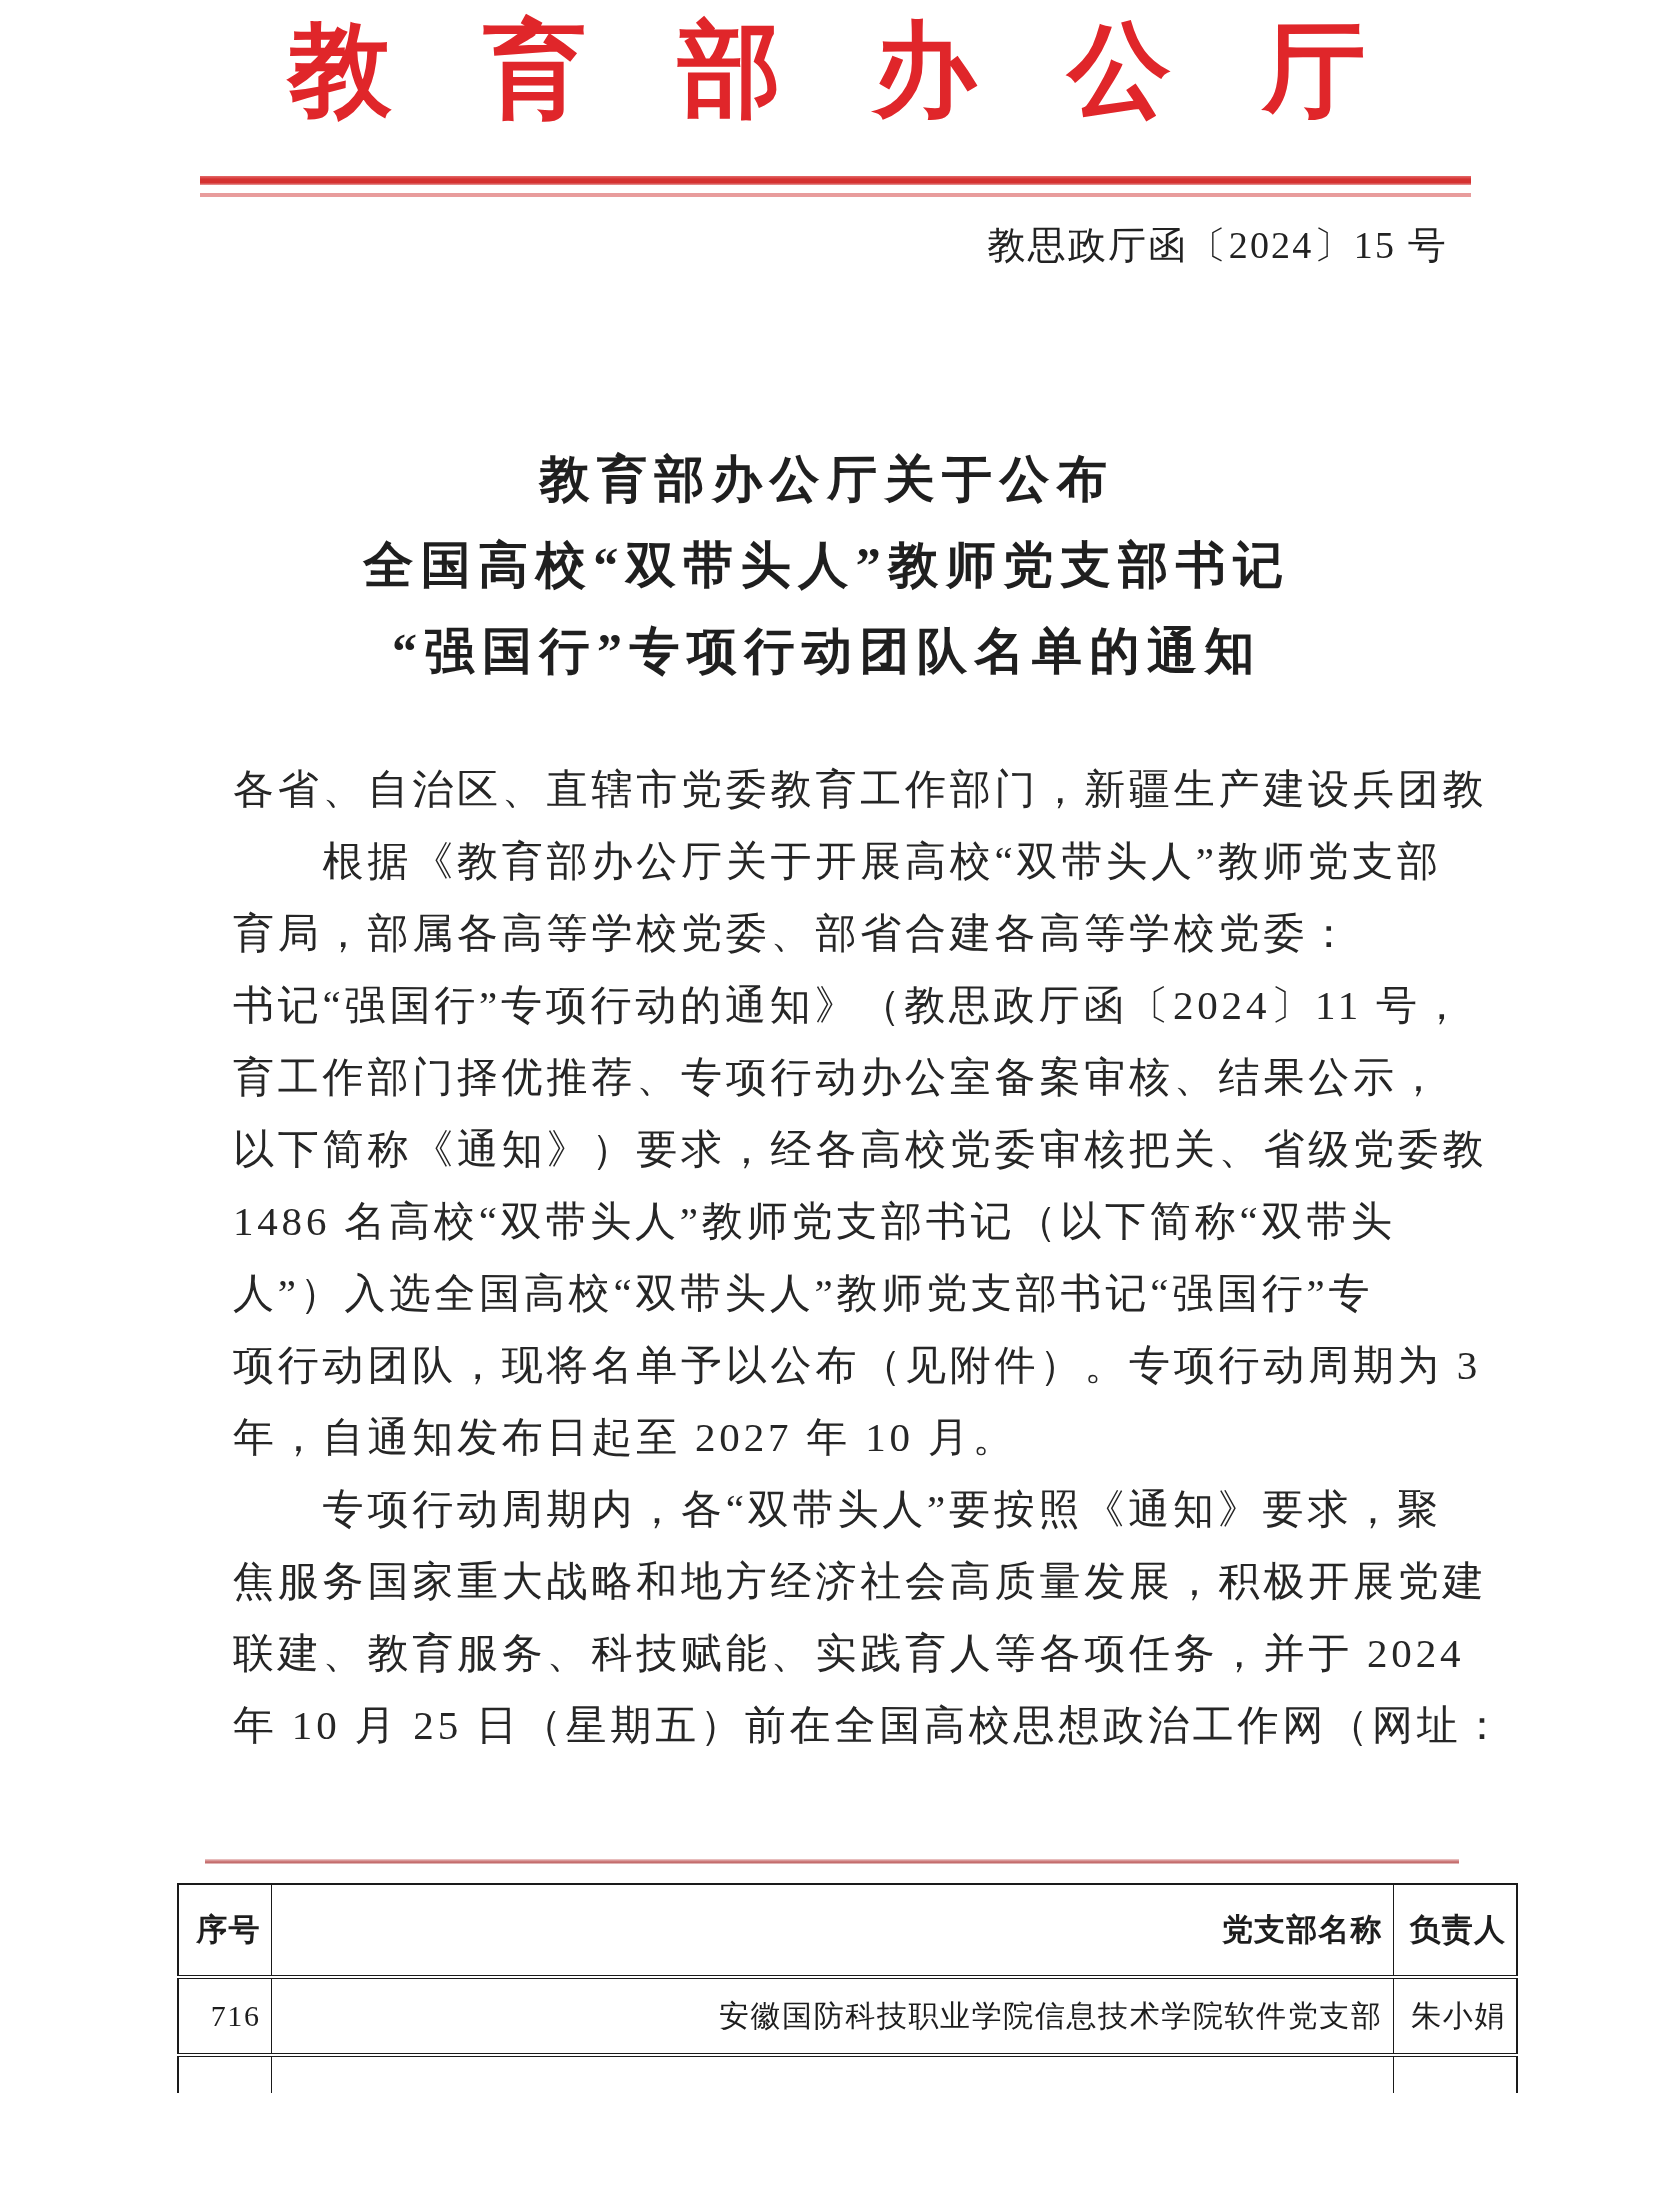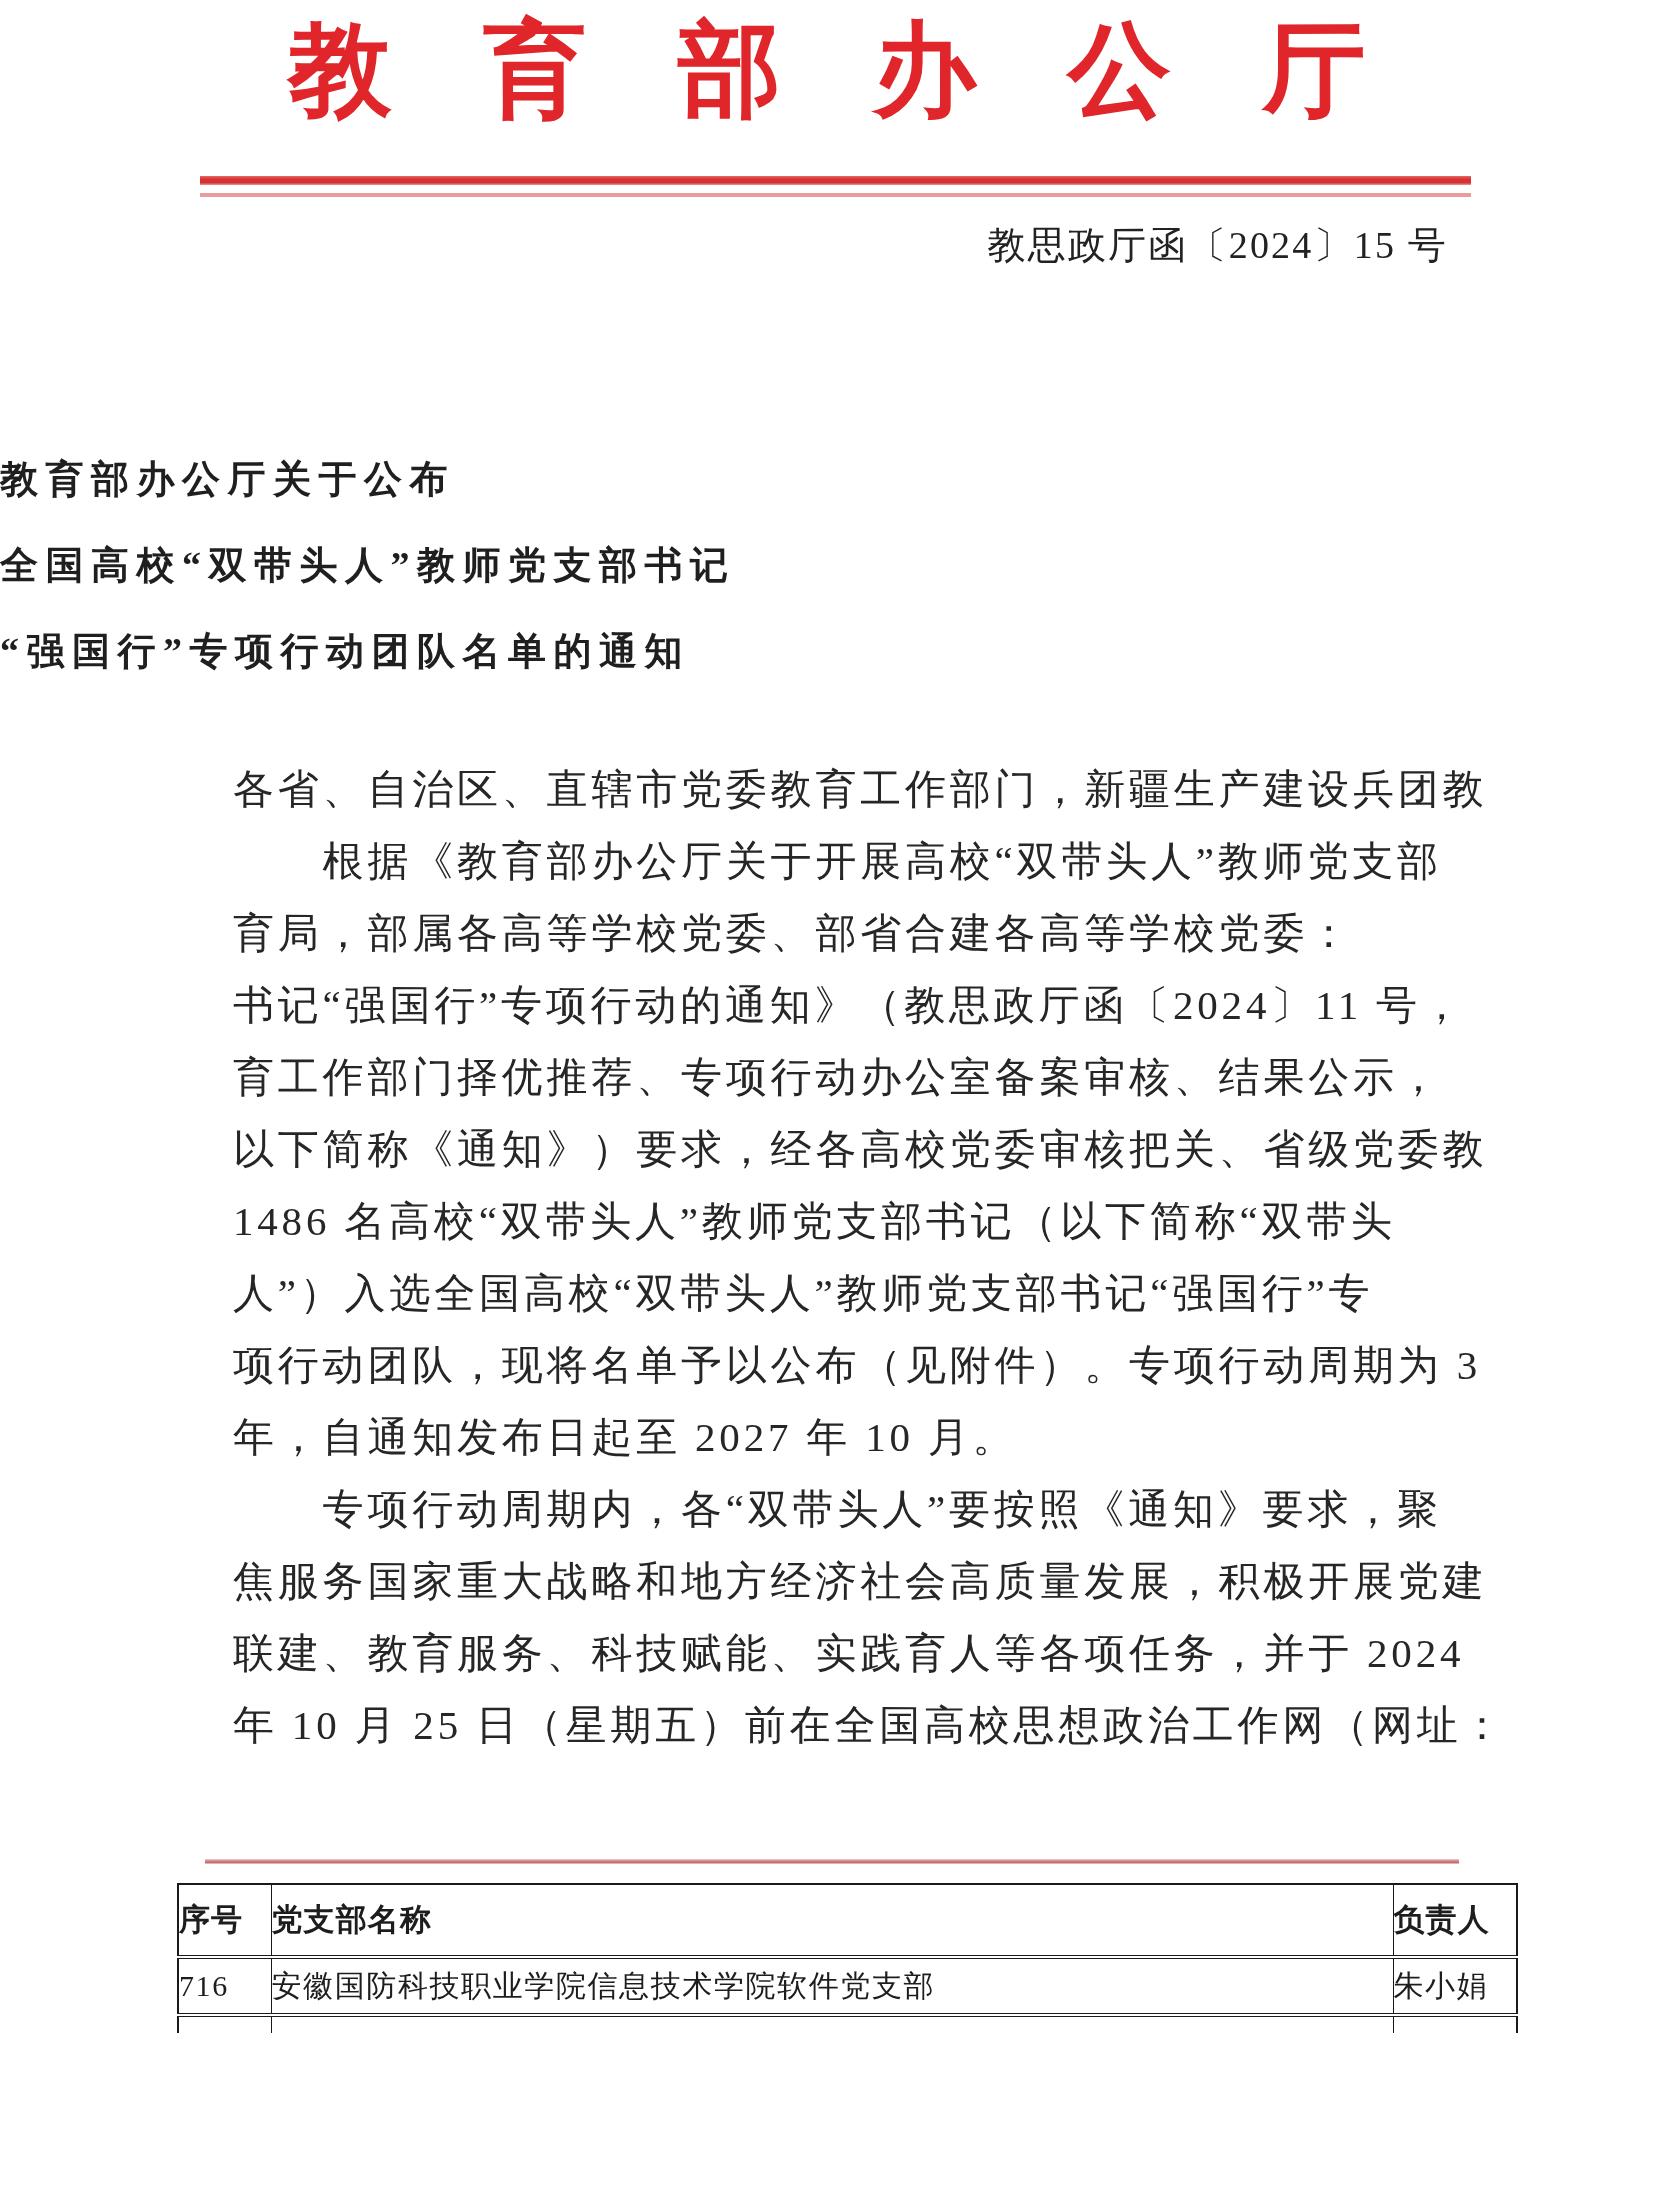--- a/index.html
+++ b/index.html
@@ -57,23 +57,23 @@
     color: #222222;
     white-space: nowrap;
   }
 
   
   .notice-title {
     position: absolute;
     top: 436px;
     left: 0;
     width: 100%;
-    text-align: left;
+    text-align: center;
     font-weight: bold;
-    font-size: 38px;
+    font-size: 50px;
     line-height: 86px;
     letter-spacing: 7.5px;
     color: #1f1f1f;
     white-space: nowrap;
   }
 
   
   .notice-body {
     position: absolute;
     top: 753px;
@@ -111,23 +111,23 @@
     color: #1d1d1d;
     border: 2.2px solid #1a1a1a;
     border-bottom: none;
   }
   .roster-table col.col-no     { width: 93px; }
   .roster-table col.col-name   { width: 1122px; }
   .roster-table col.col-leader { width: 124px; }
   .roster-table th, .roster-table td {
     border-left: 1.6px solid #1a1a1a;
     border-right: 1.6px solid #1a1a1a;
-    text-align: left;
+    text-align: right;
     vertical-align: middle;
-    padding: 0;
+    padding: 10px;
     overflow: hidden;
     white-space: nowrap;
   }
   .roster-table thead th {
     height: 70px;
     font-size: 31px;
     font-weight: bold;
     border-bottom: 4.3px double #1a1a1a;
     letter-spacing: 1.1px;
   }

